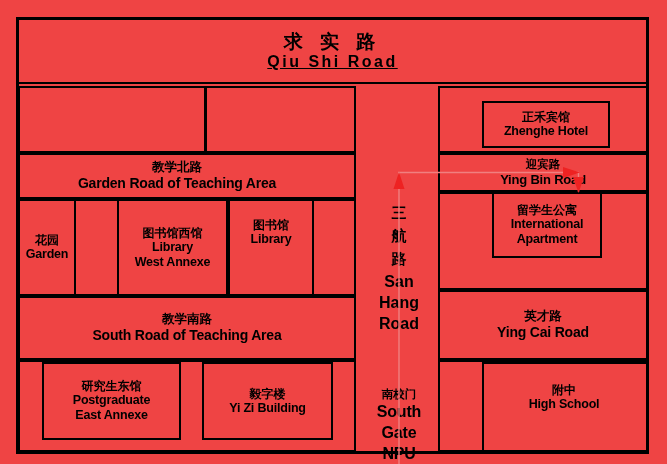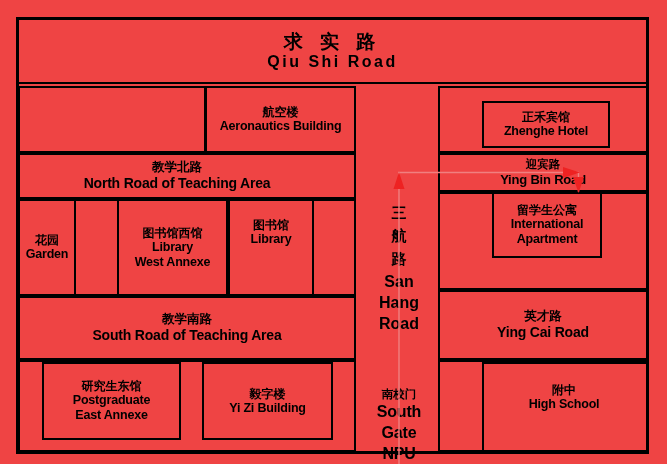--- a/index.html
+++ b/index.html
@@ -39,35 +39,31 @@
 </head>
 <body>
 
 <div id="map">
 
   <div class="box bd3" style="left:16px;top:17px;width:633px;height:437px;"></div>
 
   <div class="box" style="left:18px;top:19px;width:629px;height:65px;border-bottom:2px solid #000;"></div>
   <div class="lbl road" style="left:18px;top:19px;width:629px;height:65px;">
     <div id="title-cn">求 实 路</div>
-    <div id="title-en" style="margin-top:0;">Qiu Shi Road</div>
+    <div id="title-en" style="margin-top:0;text-decoration:underline;">Qiu Shi Road</div>
   </div>
 
   <div class="box bd2" style="left:18px;top:86px;width:188px;height:67px;"></div>
 
   <div class="box bd2" style="left:205px;top:86px;width:151px;height:67px;"></div>
-  <div class="lbl" style="left:205px;top:86px;width:151px;height:67px;">
-    <div class="cn">航空楼</div>
-    <div class="en">Aeronautics Building</div>
-  </div>
 
   <div class="box bd2" style="left:18px;top:153px;width:338px;height:46px;"></div>
   <div class="lbl road" style="left:8px;top:153px;width:338px;height:46px;">
     <div class="cn">教学北路</div>
-    <div class="en">North Road of Teaching Area</div>
+    <div class="en">Garden Road of Teaching Area</div>
   </div>
 
   <div class="box bd2" style="left:18px;top:199px;width:338px;height:97px;"></div>
 
   <div class="box bd2" style="left:18px;top:199px;width:58px;height:97px;"></div>
   <div class="lbl" style="left:18px;top:199px;width:58px;height:97px;">
     <div class="cn">花园</div>
     <div class="en">Garden</div>
   </div>
 

